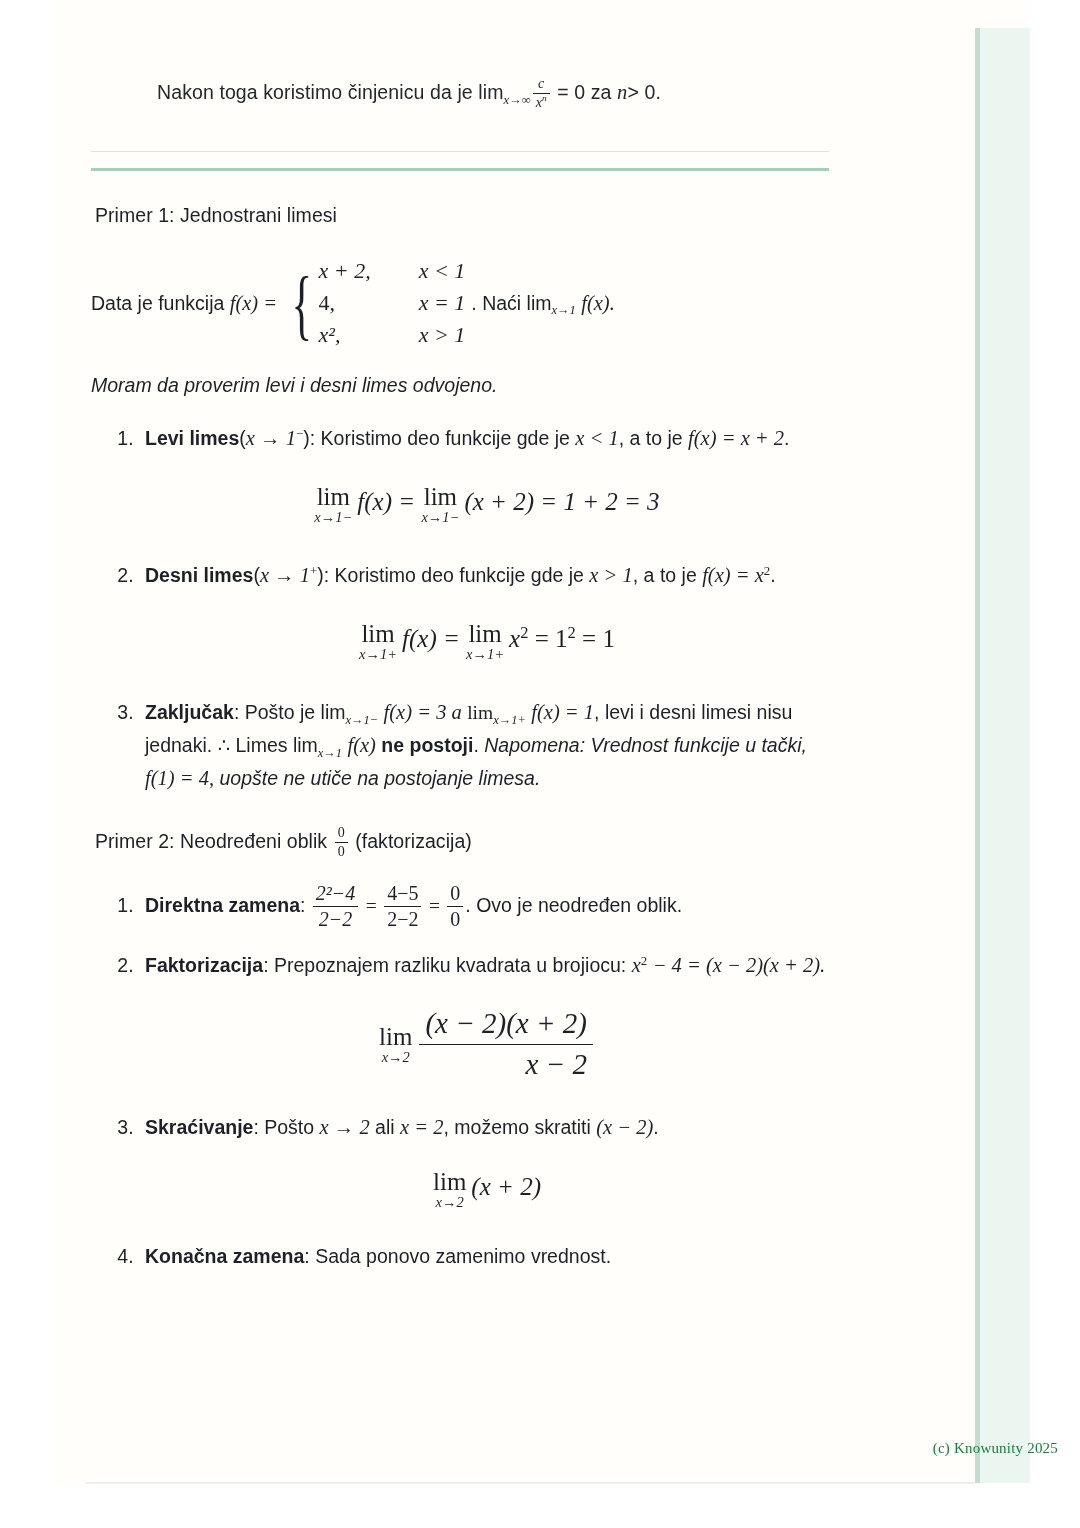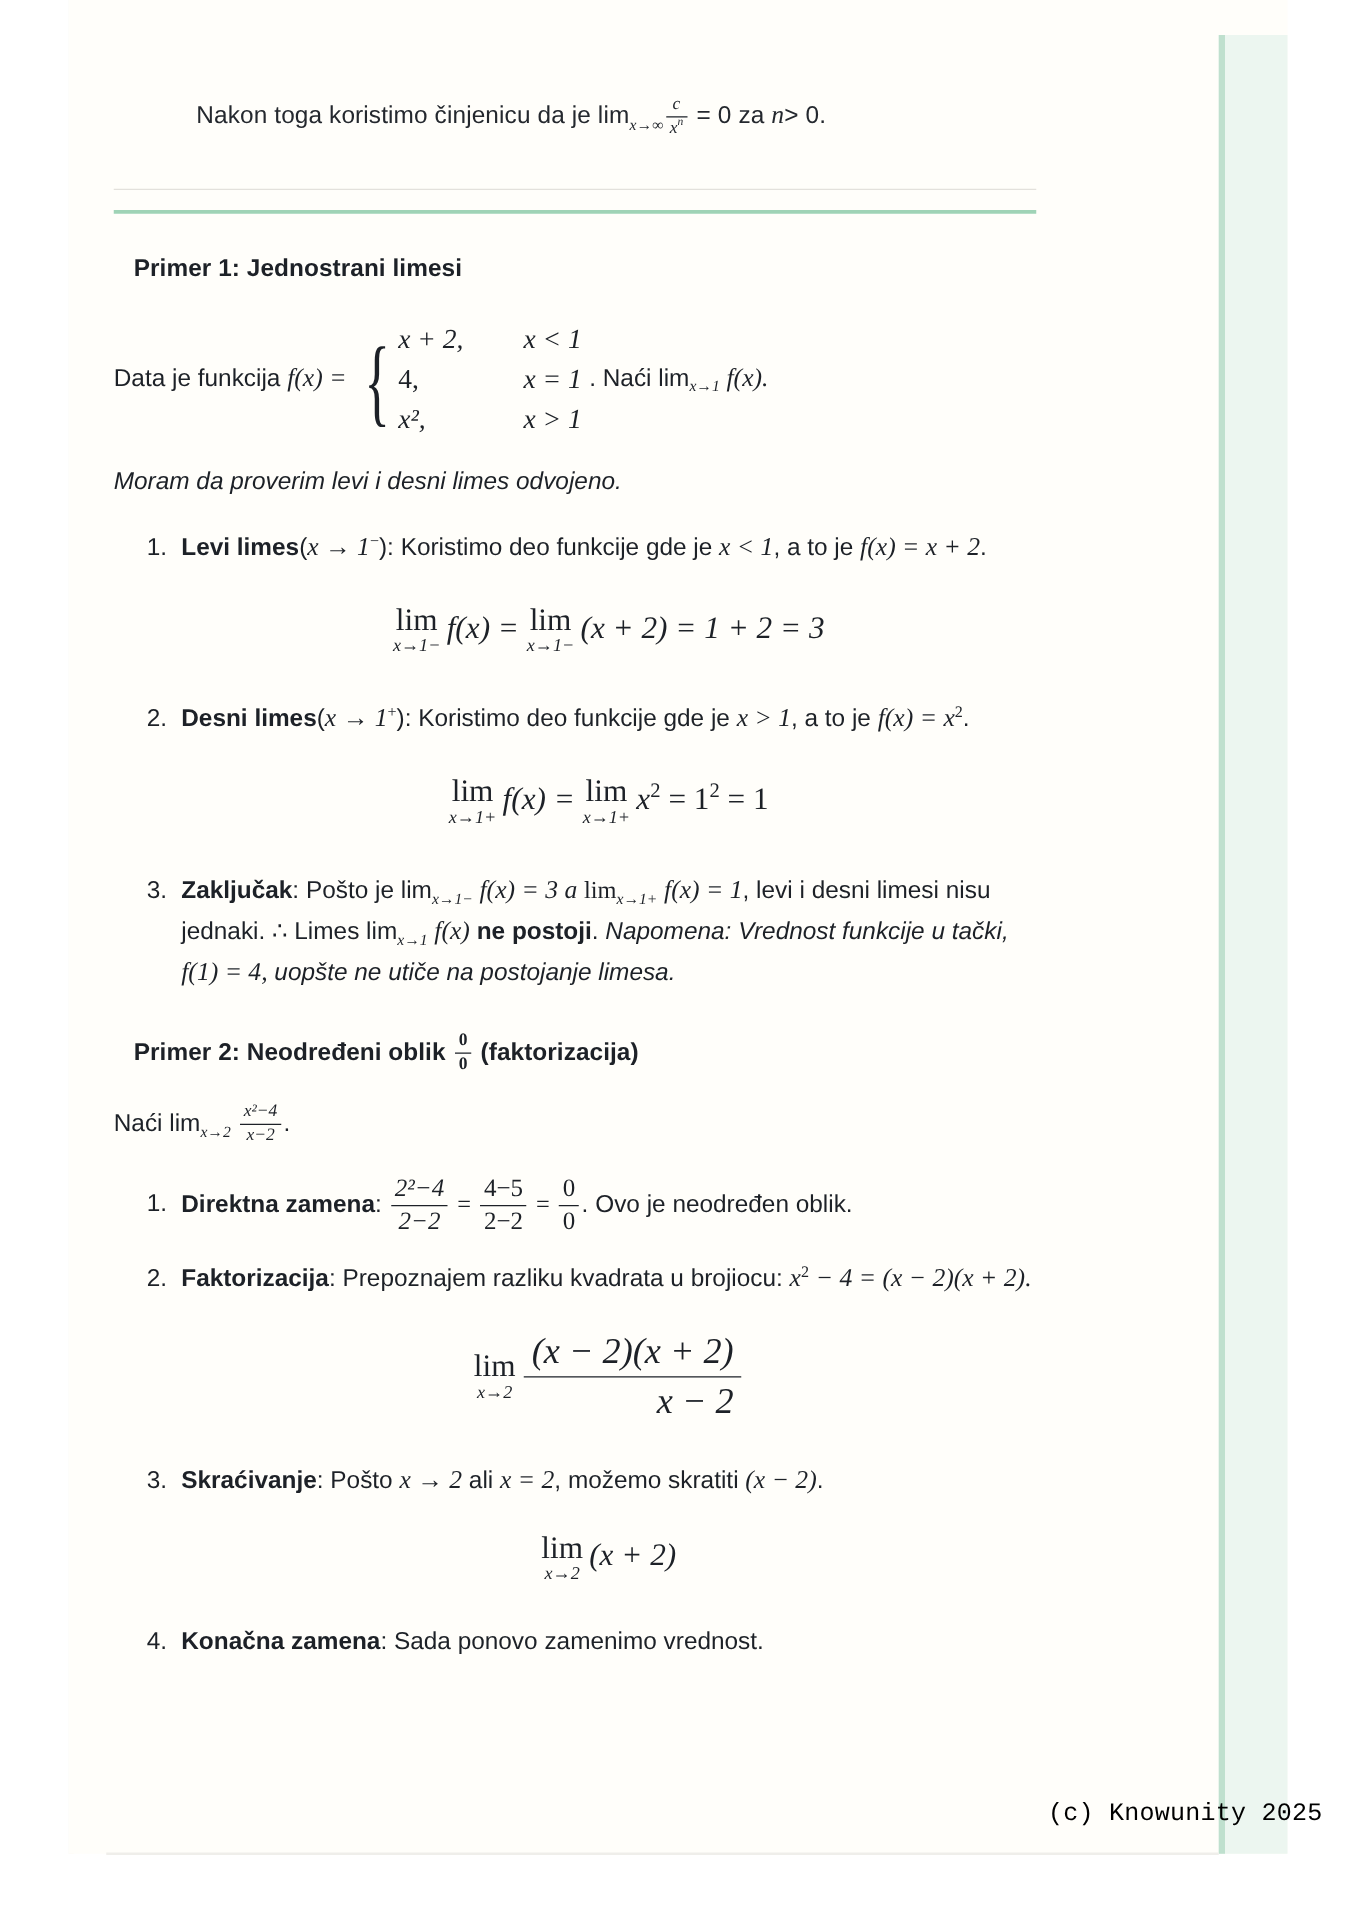--- a/index.html
+++ b/index.html
@@ -93,22 +93,22 @@
   }
   .title-rule {
     margin-top: 16px;
     height: 3px;
     background: #9fd3b6;
     width: 738px;
   }
 
   h2.example-title {
     font-size: 19.5px;
-    font-weight: 700;
-    margin: 31px 0 0 16px;
+    font-weight: 400;
+    margin: 31px 0 0 4px;
     line-height: 26px;
     letter-spacing: .05px;
   }
 
   p.para {
     font-size: 19.5px;
     line-height: 30px;
     margin: 22px 0 0 0;
   }
   p.para.italic { font-style: italic; }
@@ -231,24 +231,24 @@
     line-height: 26px;
     margin-left: 4px;
     margin-right: 6px;
   }
   .cases span { white-space: nowrap; }
 
   .watermark {
     position: absolute;
     right: 22px;
     top: 1440px;
-    font-size: 20px;
-    color: #000000;
+    font-size: 15px;
+    color: #15803d;
     letter-spacing: .2px;
-    font-family: Liberation Mono, monospace;
+    font-family: Liberation Serif, serif;
   }
 </style>
 </head>
 <body>
 
 <div class="page-left-edge"></div>
 <div class="page-card"></div>
 <div class="side-strip"></div>
 <div class="side-strip-border"></div>
 <div class="page-bottom-rule"></div>
@@ -334,24 +334,20 @@
       <i>uopšte ne utiče na postojanje limesa.</i>
     </li>
   </ol>
 
   <h2 class="example-title">
     <span>Primer 2: Neodređeni oblik</span>
     <span class="frac tiny"><span class="num mr">0</span><span class="den mr">0</span></span>
     <span>(faktorizacija)</span>
   </h2>
 
-  <p class="para">
-    <span>Naći lim</span><span class="mr"><sub class="sb">x→2</sub></span>
-    <span class="frac tiny"><span class="num m">x²−4</span><span class="den m">x−2</span></span><span>.</span>
-  </p>
 
   <ol class="steps">
     <li>
       <b>Direktna zamena</b><span>:</span>
       <span class="frac small"><span class="num m">2²−4</span><span class="den m">2−2</span></span>
       <span class="mr">=</span>
       <span class="frac small"><span class="num mr">4−5</span><span class="den mr">2−2</span></span>
       <span class="mr">=</span>
       <span class="frac small"><span class="num mr">0</span><span class="den mr">0</span></span><span>. Ovo je neodređen oblik.</span>
     </li>

